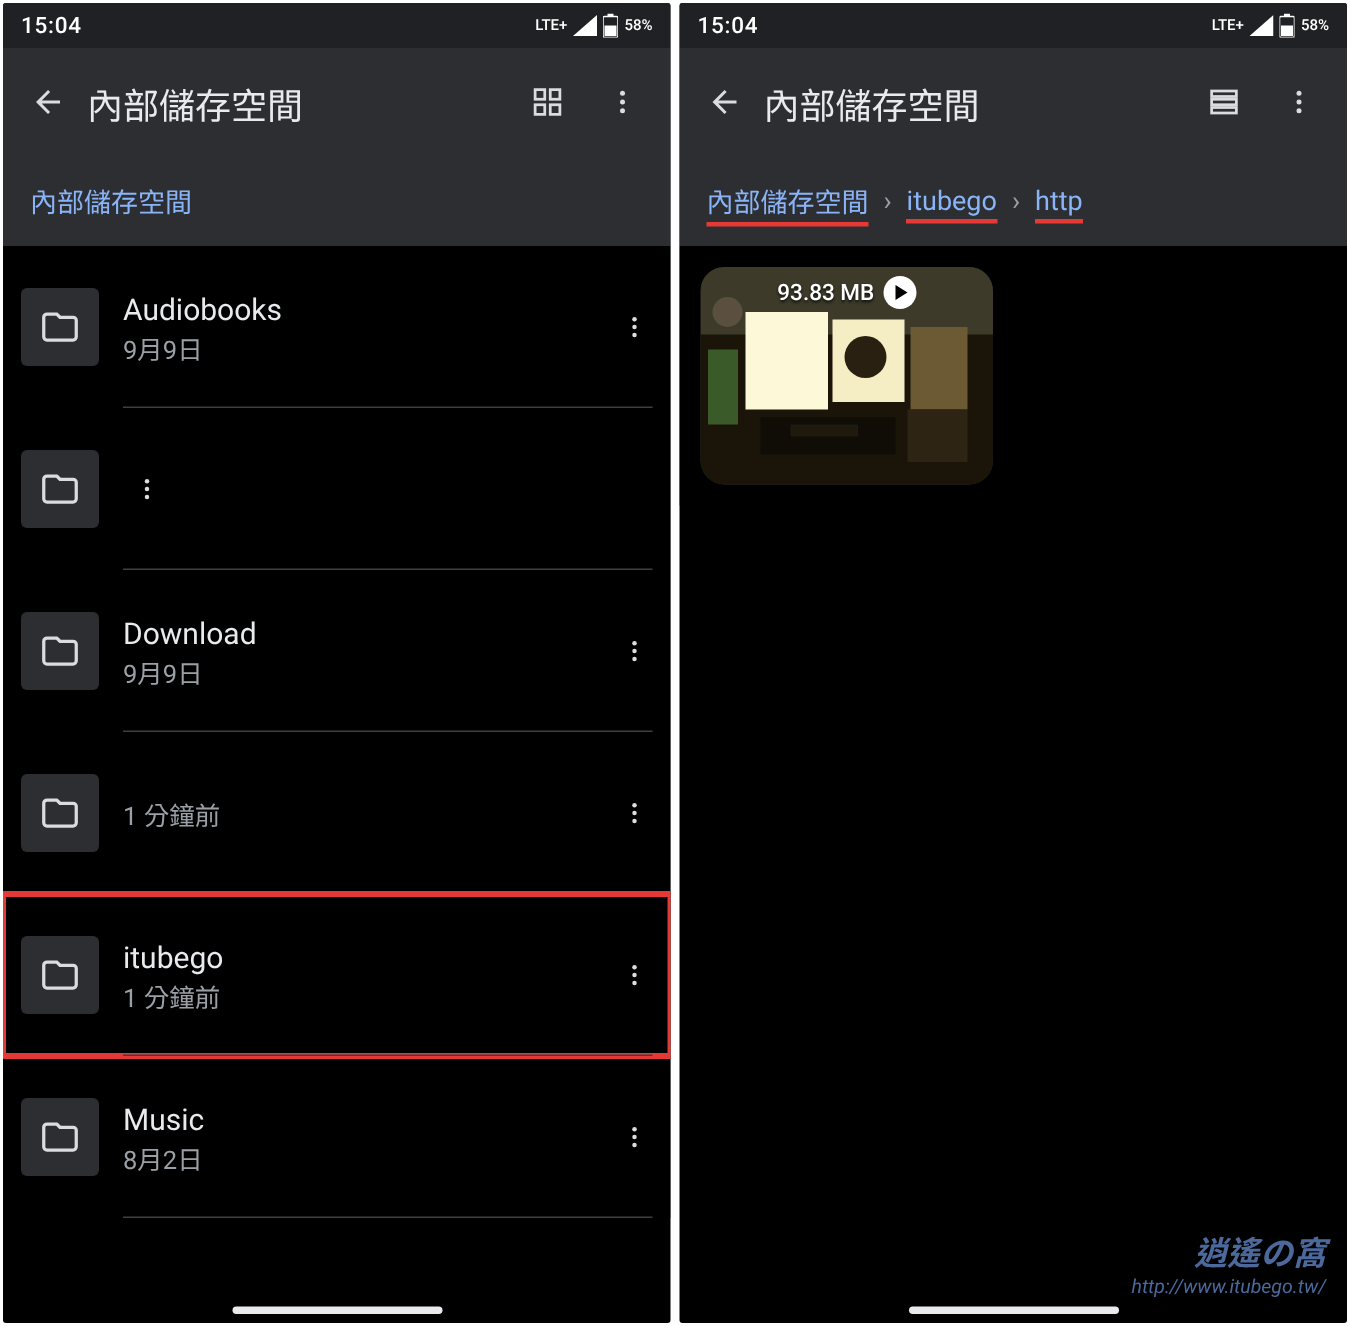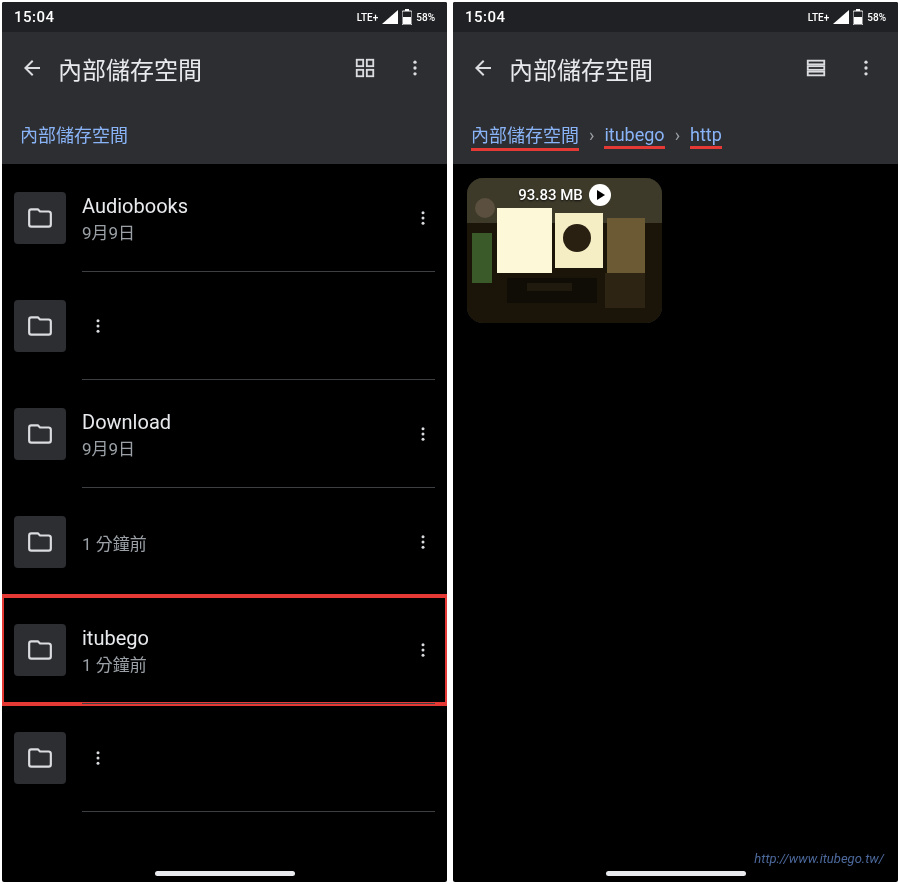--- a/index.html
+++ b/index.html
@@ -183,20 +183,24 @@
           </svg>
     </div>
     <div class="divider"></div>
       </div>
       <div class="row">
     <div class="folder-icn">
       <svg width="26" height="26" viewBox="0 0 24 24">
             <path d="M10 4H4c-1.1 0-2 .9-2 2v12c0 1.1.9 2 2 2h16c1.1 0 2-.9 2-2V8c0-1.1-.9-2-2-2h-8l-2-2z" fill="none" stroke="#dadce0" stroke-width="2"></path>
           </svg>
     </div>
+    <div class="row-text">
+      <div class="row-name">Music</div>
+      <div class="row-sub">8月2日</div>
+    </div>
     <div class="row-more icon-btn">
       <svg width="18" height="18" viewBox="0 0 24 24">
             <circle cx="12" cy="5" r="2" fill="#dadce0"></circle>
             <circle cx="12" cy="12" r="2" fill="#dadce0"></circle>
             <circle cx="12" cy="19" r="2" fill="#dadce0"></circle>
           </svg>
     </div>
     <div class="divider"></div>
       </div>
     </div>
@@ -283,17 +287,18 @@
         <rect x="60" y="105" width="45" height="8" fill="#1f1a0d"></rect>
       </svg>
       <div class="t-top">
         <span>93.83 MB</span>
         <span class="play-circ"></span>
       </div>
     </div>
   </div>
 
   <div class="watermark">
+    <div class="l1">逍遙の窩</div>
     <div>http://www.itubego.tw/</div>
   </div>
 
   <div class="nav-home"></div>
 </div>
 
 </body></html>

